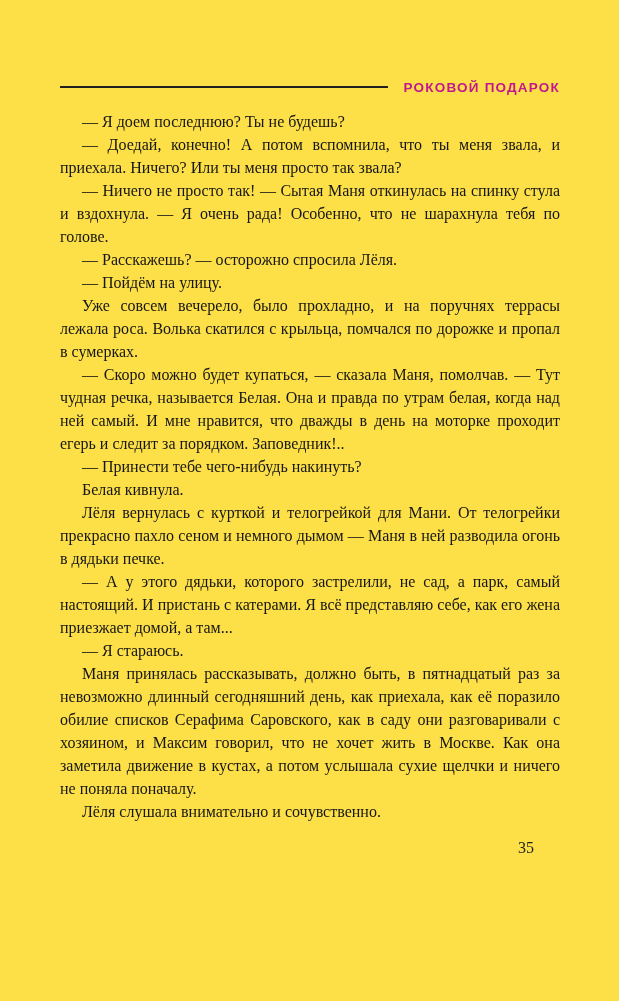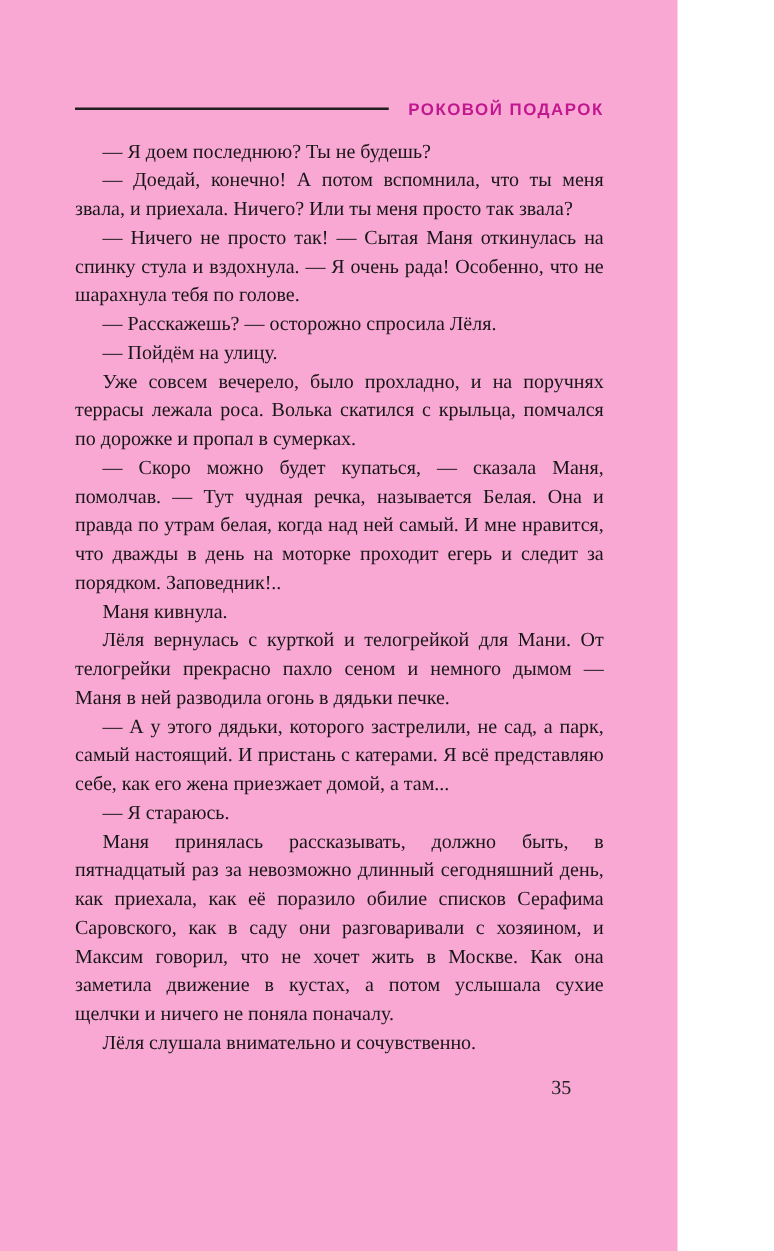--- a/index.html
+++ b/index.html
@@ -5,24 +5,24 @@
   * { margin: 0; padding: 0; box-sizing: border-box; }
   html, body { background: #ffffff; }
   body {
     width: 619px;
     height: 1001px;
     font-family: "Liberation Serif", serif;
     color: #161616;
     overflow: hidden;
   }
   .page {
-    width: 542px;
+    width: 619px;
     height: 1001px;
     padding: 78px 59px 12px 60px;
-    background: #f9a8d4;
+    background: #fde047;
   }
   .running-head {
     display: flex;
     align-items: center;
     gap: 16px;
     height: 18px;
   }
   .rule {
     flex: 1;
     height: 2px;
@@ -68,21 +68,22 @@
   </header>
 
   <main class="text-block">
       <p class="para">— Я доем последнюю? Ты не будешь?</p>
       <p class="para">— Доедай, конечно! А потом вспомнила, что ты меня звала, и приехала. Ничего? Или ты меня просто так звала?</p>
       <p class="para">— Ничего не просто так! — Сытая Маня откинулась на спинку стула и вздохнула. — Я очень рада! Особенно, что не шарахнула тебя по голове.</p>
       <p class="para">— Расскажешь? — осторожно спросила Лёля.</p>
       <p class="para">— Пойдём на улицу.</p>
       <p class="para">Уже совсем вечерело, было прохладно, и на поручнях террасы лежала роса. Волька скатился с крыльца, помчался по дорожке и пропал в сумерках.</p>
       <p class="para">— Скоро можно будет купаться, — сказала Маня, помолчав. — Тут чудная речка, называется Белая. Она и правда по утрам белая, когда над ней самый. И мне нравится, что дважды в день на моторке проходит егерь и следит за порядком. Заповедник!..</p>
-      <p class="para">Маня кивнула.</p>
+      <p class="para">— Принести тебе чего-нибудь накинуть?</p>
+      <p class="para">Белая кивнула.</p>
       <p class="para">Лёля вернулась с курткой и телогрейкой для Мани. От телогрейки прекрасно пахло сеном и немного дымом — Маня в ней разводила огонь в дядьки печке.</p>
       <p class="para">— А у этого дядьки, которого застрелили, не сад, а парк, самый настоящий. И пристань с катерами. Я всё представляю себе, как его жена приезжает домой, а там...</p>
       <p class="para">— Я стараюсь.</p>
       <p class="para">Маня принялась рассказывать, должно быть, в пятнадцатый раз за невозможно длинный сегодняшний день, как приехала, как её поразило обилие списков Серафима Саровского, как в саду они разговаривали с хозяином, и Максим говорил, что не хочет жить в Москве. Как она заметила движение в кустах, а потом услышала сухие щелчки и ничего не поняла поначалу.</p>
       <p class="para">Лёля слушала внимательно и сочувственно.</p>
     </main>
 
   <footer class="page-footer">
     <span class="page-number">35</span>
   </footer>

